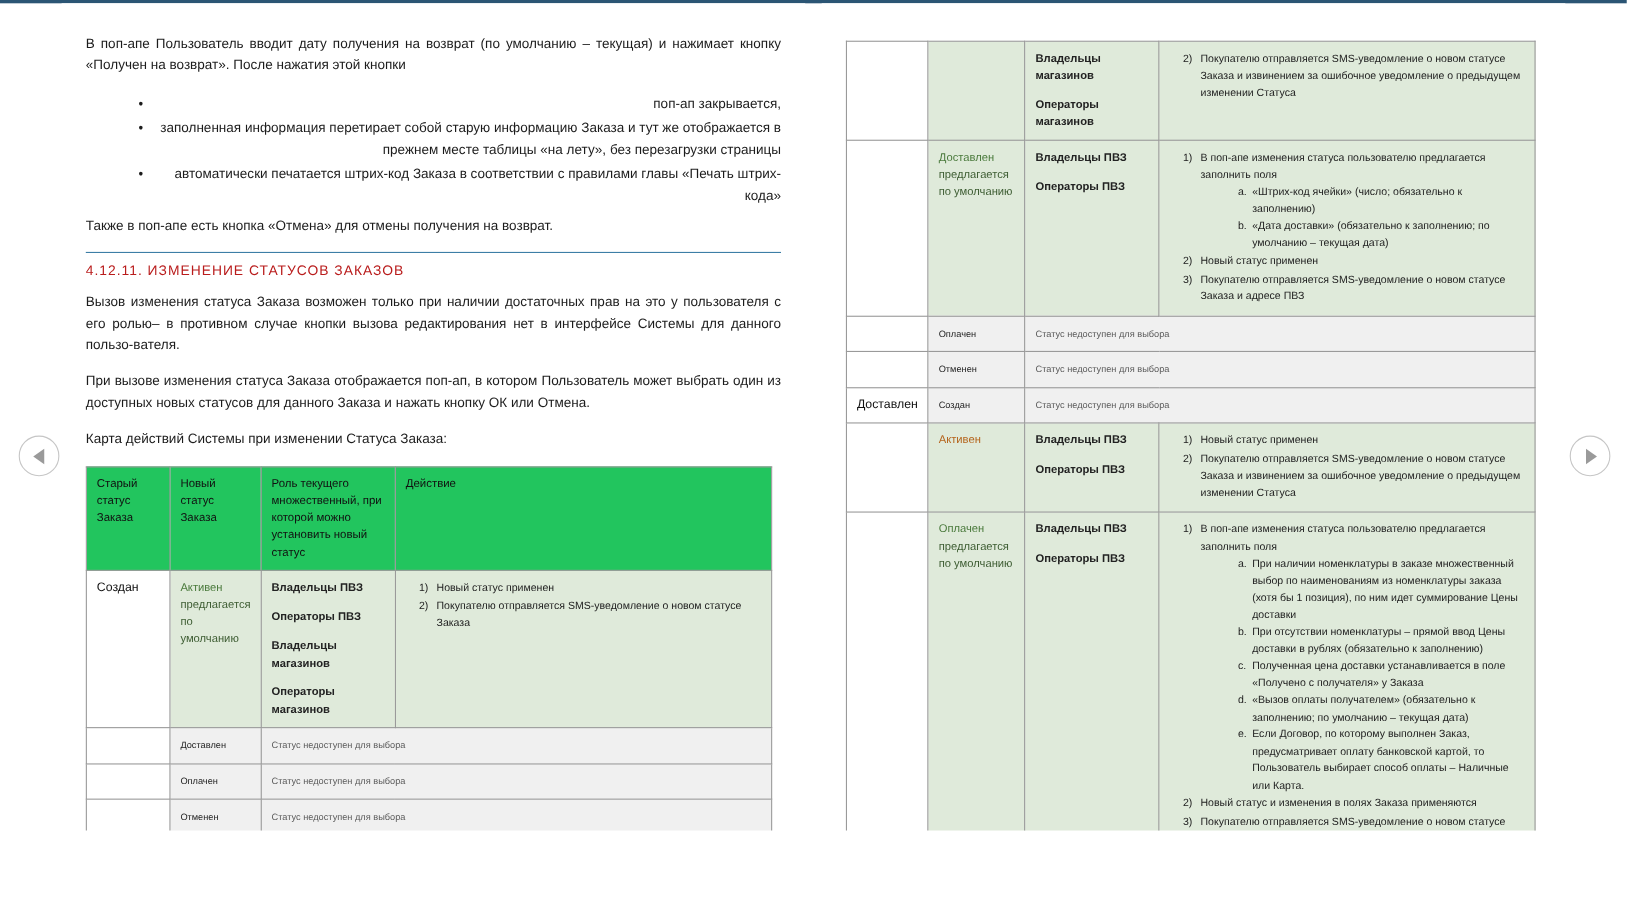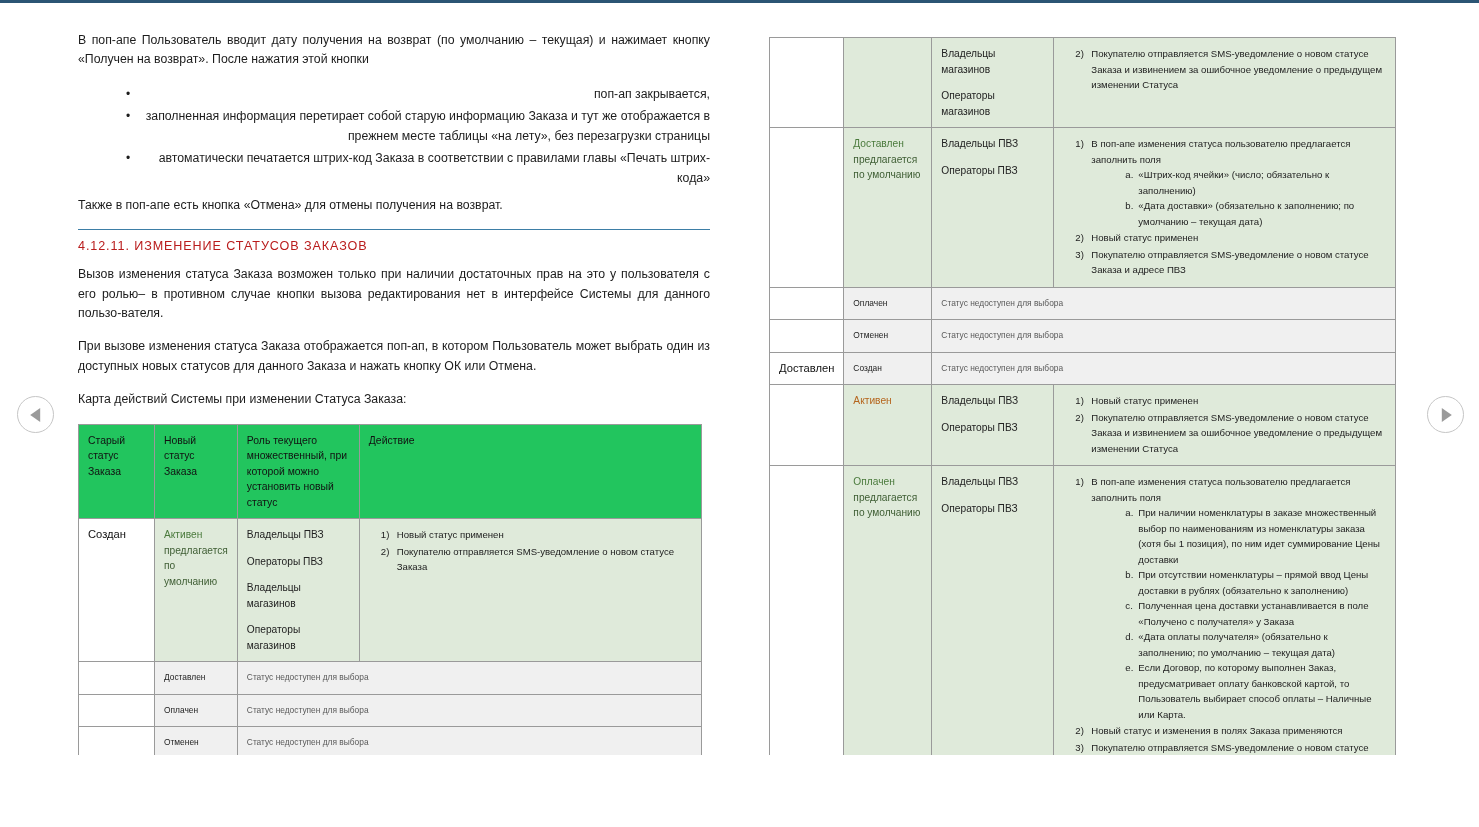--- a/index.html
+++ b/index.html
@@ -93,21 +93,21 @@
     margin-top: 6px;
   }
   table.statustbl td {
     border: 1px solid #9a9a9a;
     vertical-align: top;
     padding: 8px 9px 8px 9px;
     line-height: 15.5px;
   }
   td.c-old    { background:#ffffff; font-size:11.2px; color:#111; }
   td.c-new    { background:#dfeada; font-size:10.2px; }
-  td.c-role   { background:#dfeada; font-size:10.2px; }
+  td.c-role   { background:#dfeada; font-size:10.2px;font-weight:bold; }
   td.c-act    { background:#dfeada; font-size:9.6px; }
   td.c-new-d  { background:#f0f0f0; font-size:8.4px; color:#5a5a5a; padding-top:7px; padding-bottom:7px; }
   td.c-na     { background:#f0f0f0; font-size:8.4px; color:#5a5a5a; text-align:left; vertical-align:middle; }
   td.c-blank  { background:#ffffff; }
   td.hdr      { background:#22c55e; font-size:10.4px; color:#111; padding-top:16px; padding-bottom:16px; line-height:16px; }
 
   .st-green  { color:#4a7a3c; }
   .st-orange { color:#b5651d; }
   .st-red    { color:#a03325; }
   .st-plain  { color:#222; }
@@ -342,21 +342,21 @@
               <td class="c-role">
                 <span class="role-line">Владельцы ПВЗ</span>
                 <span class="role-line">Операторы ПВЗ</span>
               </td>
               <td class="c-act">
                 <ol class="acts">
                   <li><span class="num">1)</span><span>В поп-апе изменения статуса пользователю предлагается заполнить поля</span><ol class="subs">
                       <li><span class="num">a.</span><span>При наличии номенклатуры в заказе множественный выбор по наименованиям из номенклатуры заказа (хотя бы 1 позиция), по ним идет суммирование Цены доставки</span></li>
                       <li><span class="num">b.</span><span>При отсутствии номенклатуры – прямой ввод Цены доставки в рублях (обязательно к заполнению)</span></li>
                       <li><span class="num">c.</span><span>Полученная цена доставки устанавливается в поле «Получено с получателя» у Заказа</span></li>
-                      <li><span class="num">d.</span><span>«Дата оплаты получателя» (обязательно к заполнению; по умолчанию – текущая дата)</span></li>
+                      <li><span class="num">d.</span><span>«Вызов оплаты получателем» (обязательно к заполнению; по умолчанию – текущая дата)</span></li>
                       <li><span class="num">e.</span><span>Если Договор, по которому выполнен Заказ, предусматривает оплату банковской картой, то Пользователь выбирает способ оплаты – Наличные или Карта.</span></li>
                     </ol></li>
                   <li><span class="num">2)</span><span>Новый статус и изменения в полях Заказа применяются</span></li>
                   <li><span class="num">3)</span><span>Покупателю отправляется SMS-уведомление о новом статусе Заказа и сумме «Получено с получателя»</span></li>
                 </ol>
               </td>
             </tr>
             <tr>
               <td class="c-blank">&nbsp;</td>
               <td class="c-new">

